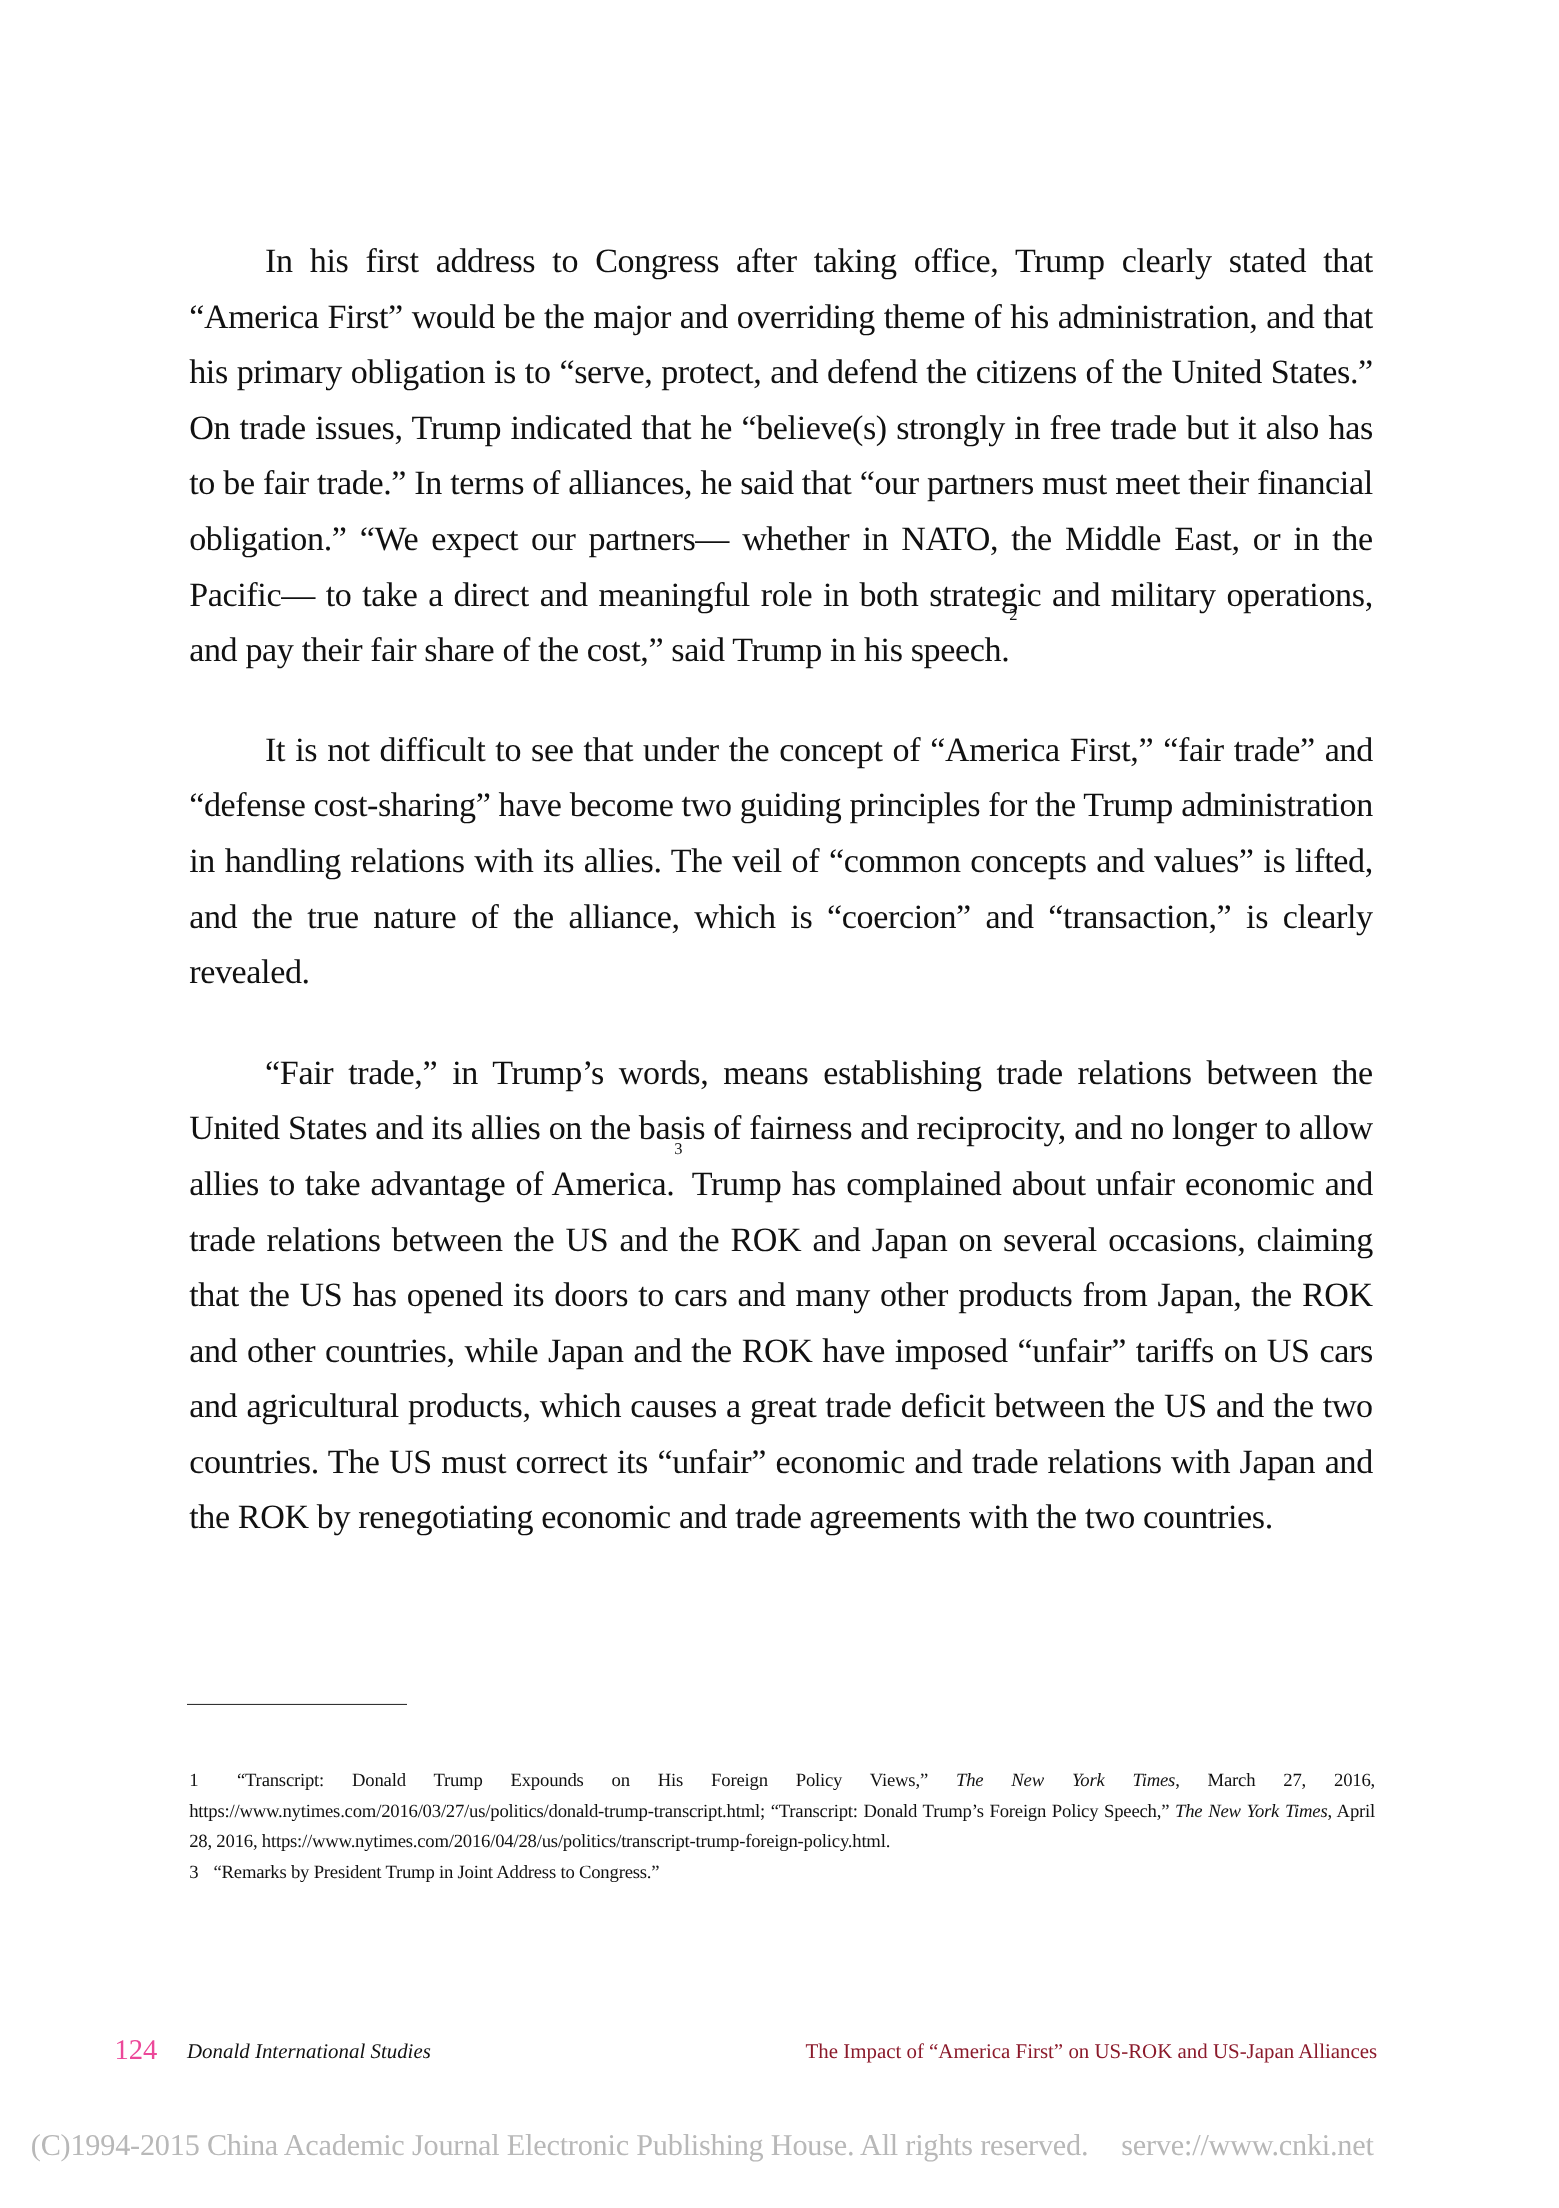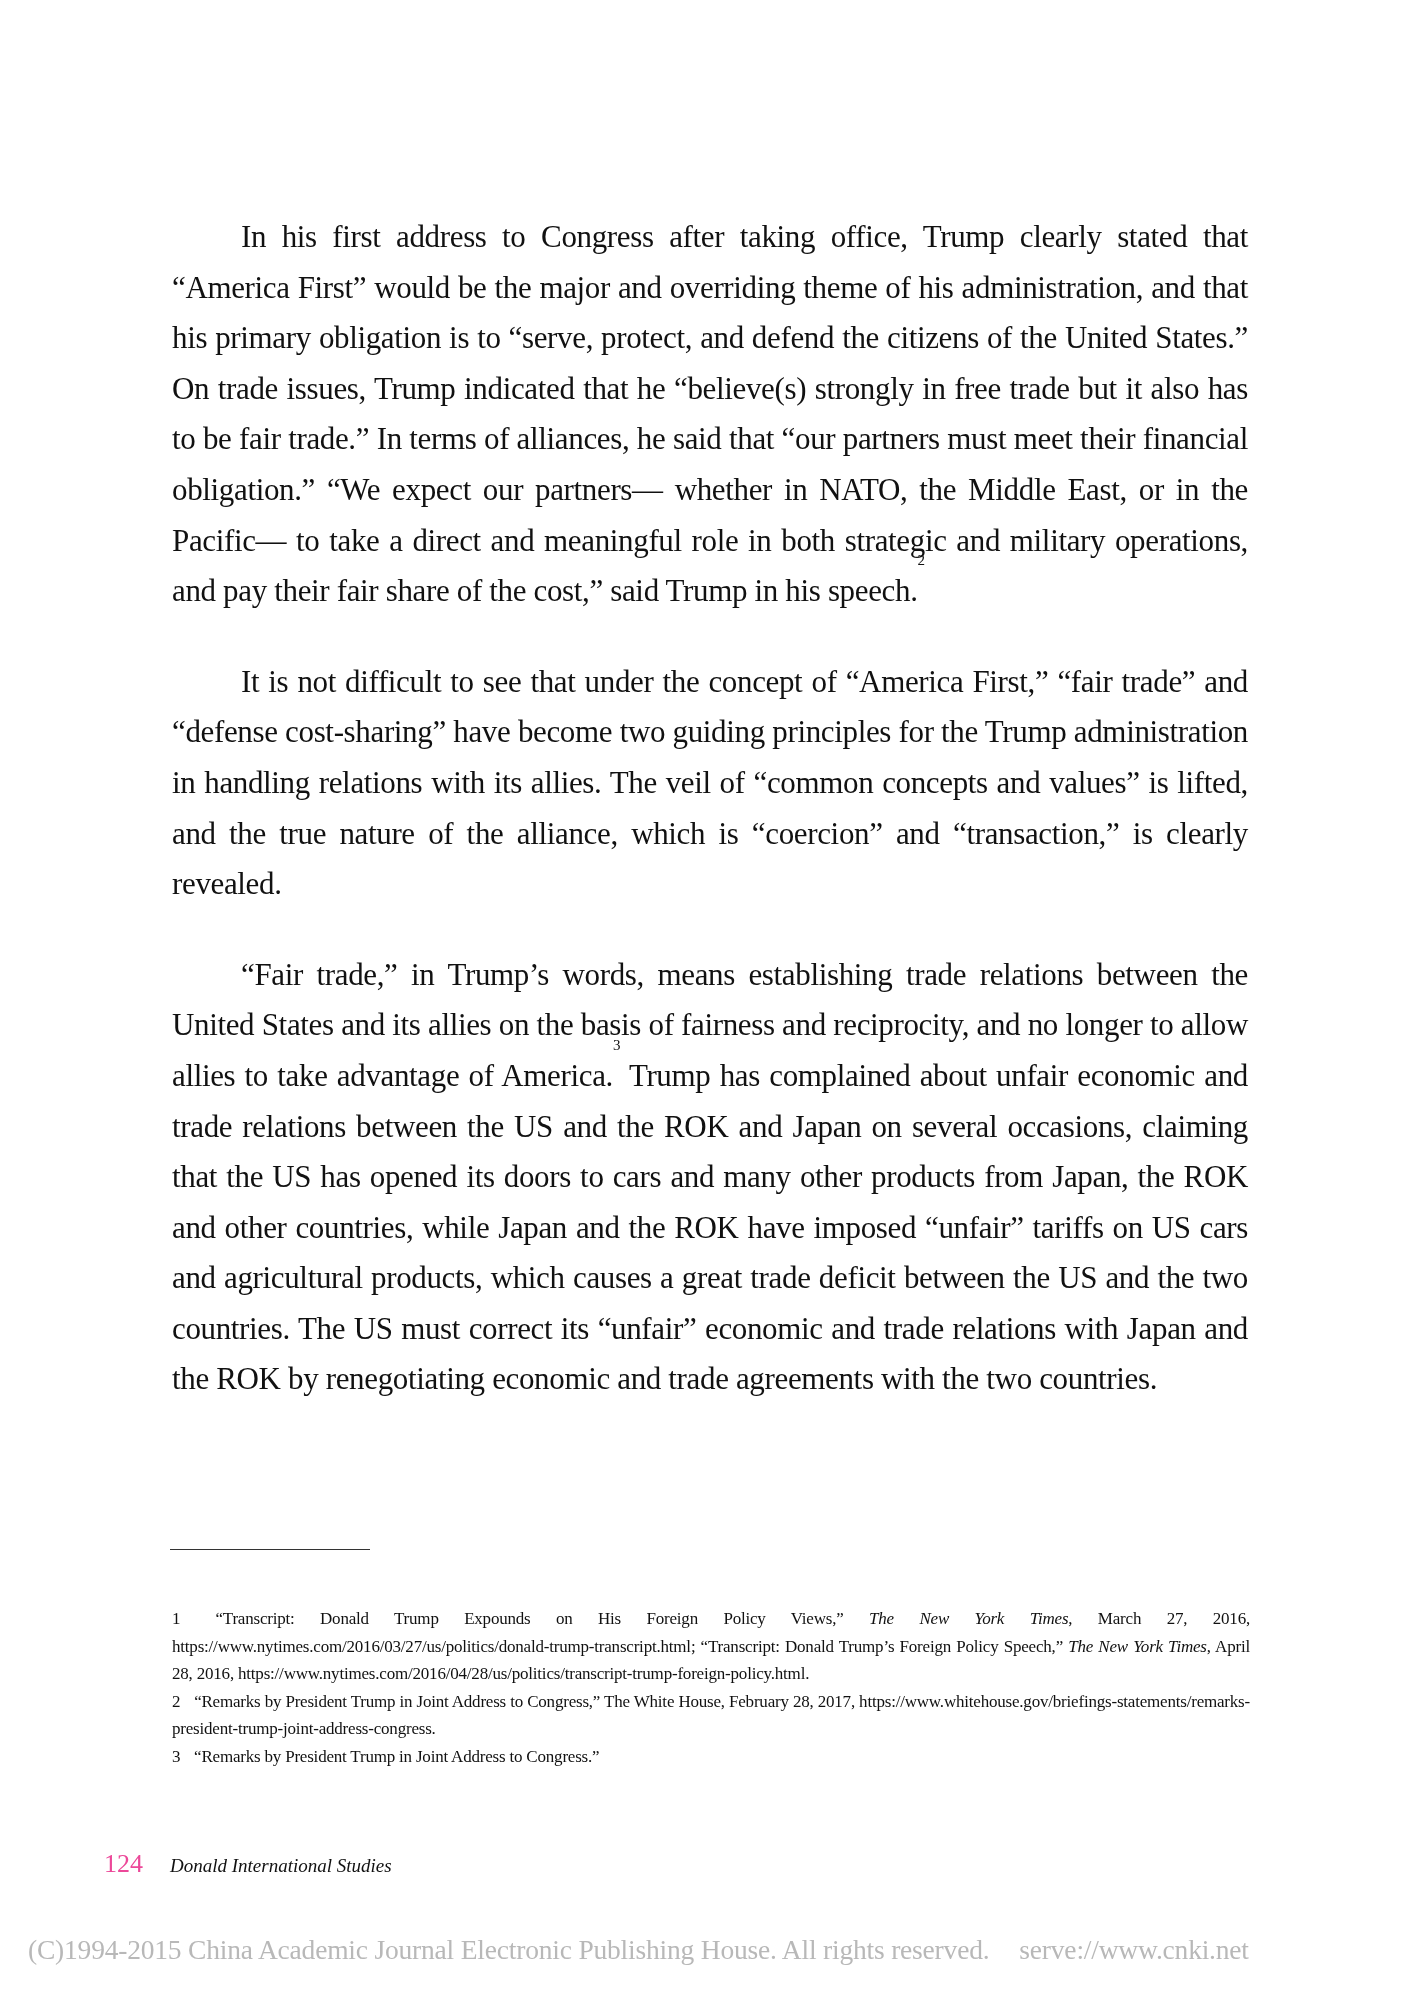--- a/index.html
+++ b/index.html
@@ -123,24 +123,24 @@
 <div class="body-text">
   <p class="indent"><span>In his first address to Congress after taking office, Trump clearly stated that “America First” would be the major and overriding theme of his administration, and that his primary obligation is to “serve, protect, and defend the citizens of the United States.” On trade issues, Trump indicated that he “believe(s) strongly in free trade but it also has to be fair trade.” In terms of alliances, he said that “our partners must meet their financial obligation.” “We expect our partners— whether in NATO, the Middle East, or in the Pacific— to take a direct and meaningful role in both strategic and military operations, and pay their fair share of the cost,” said Trump in his speech.</span><sup class="fn-ref">2</sup></p>
   <p class="indent"><span>It is not difficult to see that under the concept of “America First,” “fair trade” and “defense cost-sharing” have become two guiding principles for the Trump administration in handling relations with its allies. The veil of “common concepts and values” is lifted, and the true nature of the alliance, which is “coercion” and “transaction,” is clearly revealed.</span></p>
   <p class="indent"><span>“Fair trade,” in Trump’s words, means establishing trade relations between the United States and its allies on the basis of fairness and reciprocity, and no longer to allow allies to take advantage of America.</span><sup class="fn-ref">3</sup><span> Trump has complained about unfair economic and trade relations between the US and the ROK and Japan on several occasions, claiming that the US has opened its doors to cars and many other products from Japan, the ROK and other countries, while Japan and the ROK have imposed “unfair” tariffs on US cars and agricultural products, which causes a great trade deficit between the US and the two countries. The US must correct its “unfair” economic and trade relations with Japan and the ROK by renegotiating economic and trade agreements with the two countries.</span></p>
 </div>
 
 <div class="footnote-rule"></div>
 
 <div class="footnotes">
   <p class="fn"><span class="fn-num">1</span> <span>“Transcript: Donald Trump Expounds on His Foreign Policy Views,” </span><em>The New York Times</em><span>, March 27, 2016, https://www.nytimes.com/2016/03/27/us/politics/donald-trump-transcript.html; “Transcript: Donald Trump’s Foreign Policy Speech,” </span><em>The New York Times</em><span>, April 28, 2016, https://www.nytimes.com/2016/04/28/us/politics/transcript-trump-foreign-policy.html.</span></p>
-  <p class="fn"><span class="fn-num">2</span> <span>“Remarks by President Trump in Joint Address to Congress,” The White House, February 28, 2017, https://www.whitehouse.gov/briefings-statements/remarks-president-trump-joint-address-congress.</span></p>
   <p class="fn"><span class="fn-num">3</span> <span>“Remarks by President Trump in Joint Address to Congress.”</span></p>
 </div>
 
 <div class="page-footer">
   <span class="page-number">124</span>
   <span class="journal-name">Donald International Studies</span>
+  <span class="running-title" style="color: rgb(139, 26, 43);">The Impact of “America First” on US-ROK and US-Japan Alliances</span>
 </div>
 
 <div class="copyright">
   <span>(C)1994-2015 China Academic Journal Electronic Publishing House. All rights reserved.</span><span class="url">serve://www.cnki.net</span>
 </div>
 
 </body></html>

